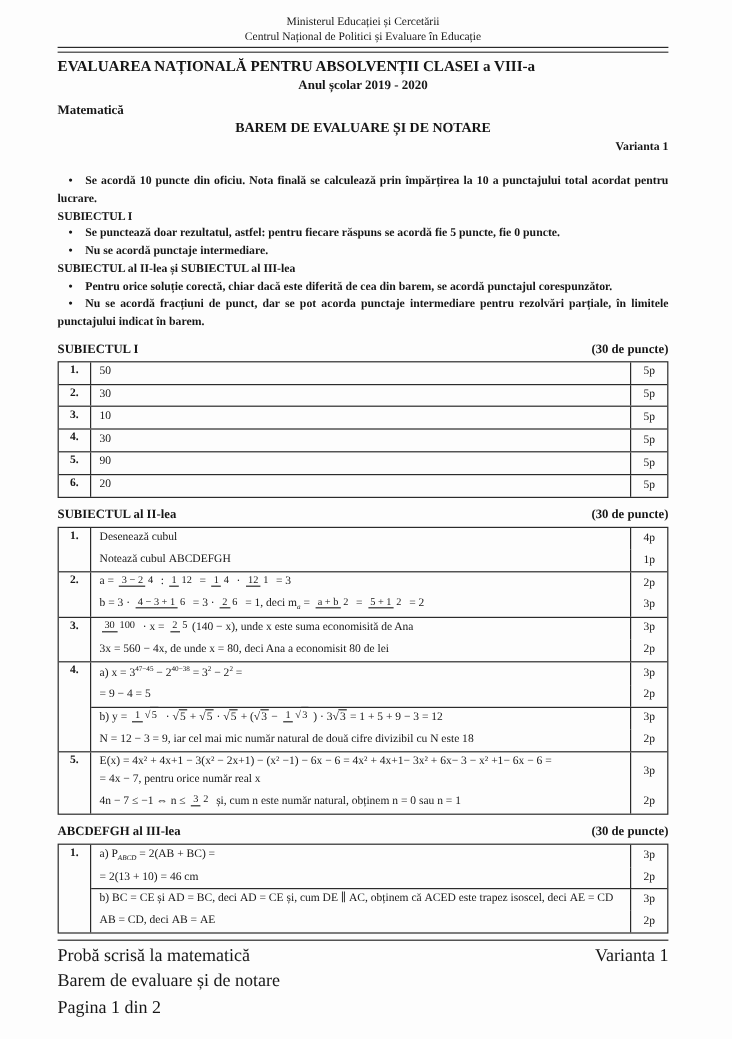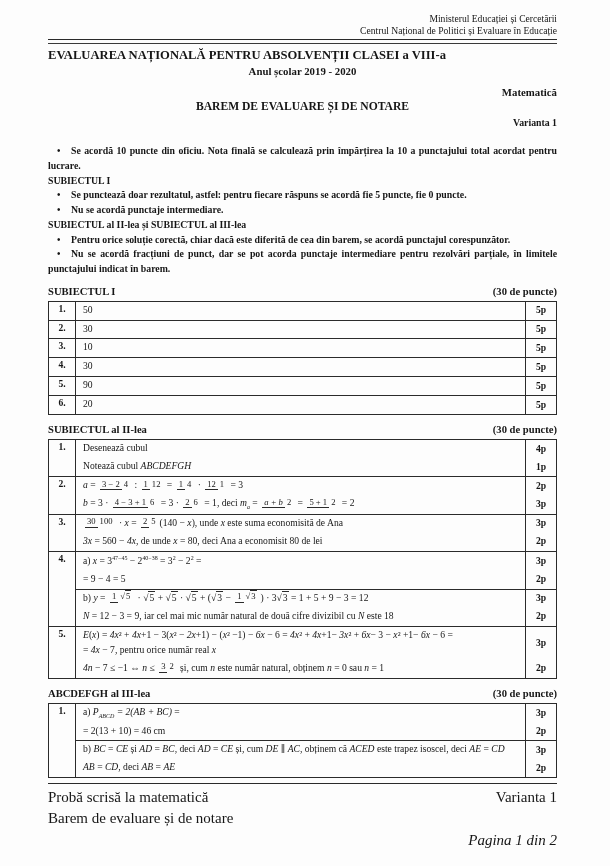--- a/index.html
+++ b/index.html
@@ -1,25 +1,25 @@
 <!DOCTYPE html>
 <html lang="ro"><head>
 <meta charset="utf-8">
 <style>
   html,body{margin:0;padding:0;}
   body{background:#ffffff;font-family:"Liberation Serif","DejaVu Serif",serif;color:#161616;}
   .page{width:610px;height:866px;box-sizing:border-box;background:#fdfdfd;
         padding:13px 53px 16px 48px;display:flex;flex-direction:column;overflow:hidden;}
 
   
-  .org{text-align:right;font-size:9.6px;line-height:1.25;font-family:Liberation Serif, serif;}
+  .org{text-align:center;font-size:9.6px;line-height:1.25;font-family:Liberation Serif, serif;}
   .hrule{height:3px;border-top:1.6px solid #2a2a2a;border-bottom:0.9px solid #3a3a3a;margin:2px 0 4px 0;}
   .title{text-align:left;font-weight:bold;font-size:12.6px;line-height:1.25;}
   .year{text-align:center;font-weight:bold;font-size:10.8px;line-height:1.3;}
-  .subject{text-align:right;font-weight:bold;font-size:10.8px;margin-top:7px;line-height:1.3;}
+  .subject{text-align:left;font-weight:bold;font-size:10.8px;margin-top:7px;line-height:1.3;}
   .doctype{text-align:center;font-weight:bold;font-size:11.6px;line-height:1.35;}
   .variant{text-align:right;font-weight:bold;font-size:9.8px;margin-top:3px;}
 
   
   #instructions{margin-top:16px;font-weight:bold;font-size:9.8px;line-height:1.5;}
   .instr-bullet{text-align:justify;}
   .instr-bullet .bdot{display:inline-block;width:14px;margin-left:9px;text-align:left;}
   .instr-heading{}
 
   
@@ -30,38 +30,38 @@
   .bitem:first-child{border-top:none;}
   .bnum{width:26px;flex:0 0 26px;border-right:1.1px solid #2b2b2b;text-align:center;
         font-weight:bold;padding-top:1px;}
   .bparts{flex:1;display:flex;flex-direction:column;min-width:0;}
   .bpart{border-top:1.1px solid #2b2b2b;display:flex;flex-direction:column;flex:1;}
   .bpart:first-child{border-top:none;}
   .bunit{display:flex;flex:1;}
   .blines{flex:1;padding:1px 7px 2px 7px;min-width:0;}
   .aline{padding:1px 0;}
   .bpts{width:30px;flex:0 0 30px;border-left:1.1px solid #2b2b2b;display:flex;
-        align-items:center;justify-content:center;font-weight:bold;}
-
-  
-  .mvar{font-style:italic;font-family:"Liberation Serif","DejaVu Serif","DejaVu Sans",serif;}
+        align-items:center;justify-content:center;font-weight:normal;}
+
+  
+  .mvar{font-family:"Liberation Serif","DejaVu Serif","DejaVu Sans",serif;}
   sup{font-size:0.62em;}
   sub{font-size:0.62em;font-style:italic;}
   .frac{display:inline-flex;vertical-align:middle;text-align:center;
         margin:0 2px;font-size:8.6px;line-height:1.12;position:relative;top:-1px;}
   .frac .fn{border-bottom:0.9px solid #2b2b2b;padding:0 2px;}
   .frac .fd{padding:0 2px;}
   .sqrt{white-space:nowrap;}
   .sqrt .rc{border-top:0.9px solid #2b2b2b;padding:0 1px;}
 
   
   .footer{margin-top:auto;font-size:15px;line-height:1.35;}
   .frule{border-top:1.8px solid #2a2a2a;margin-bottom:3px;}
   .frow{display:flex;justify-content:space-between;}
-  .fpage{text-align:right;margin-top:2px;font-style:italic;}
+  .fpage{text-align:left;margin-top:2px;}
 </style>
 </head>
 <body>
 
 <div class="page">
 
   <div>
     <div class="org">Ministerul Educației și Cercetării</div>
     <div class="org">Centrul Național de Politici și Evaluare în Educație</div>
     <div class="hrule"></div>

